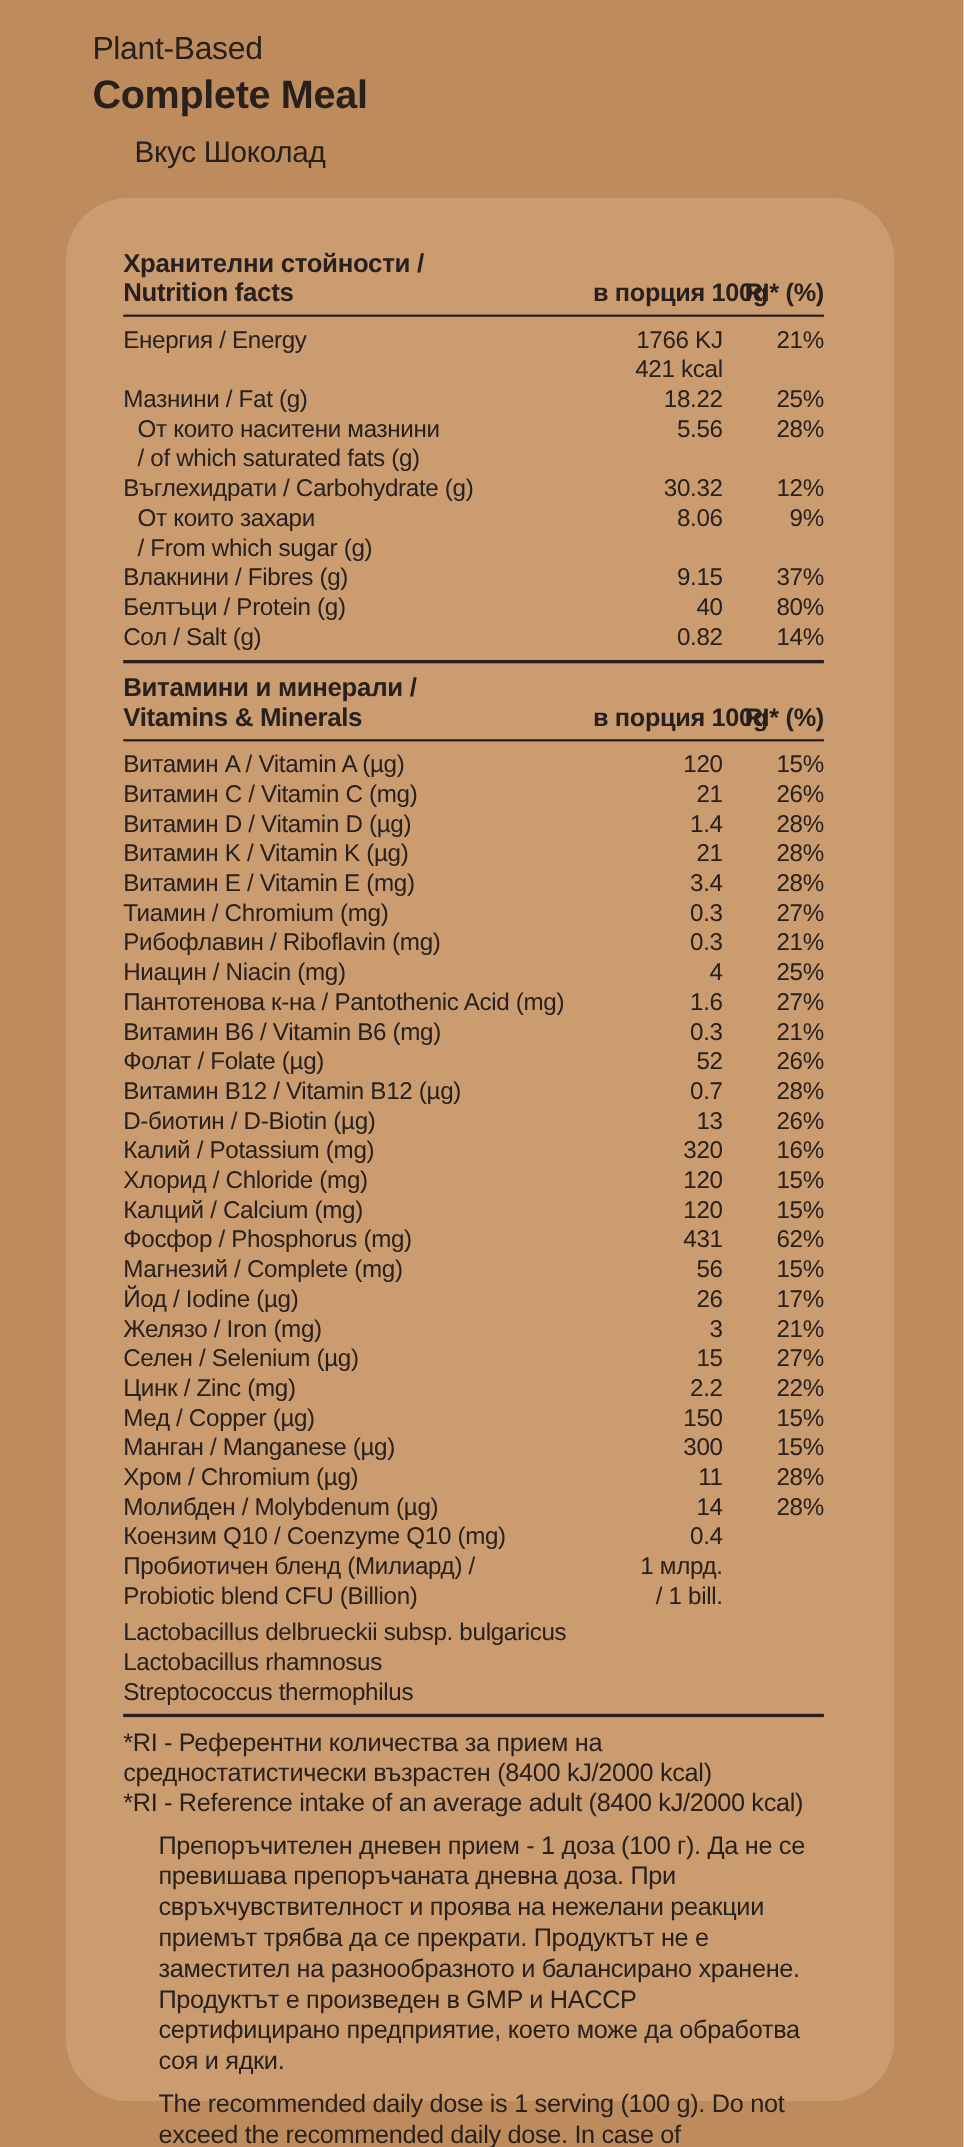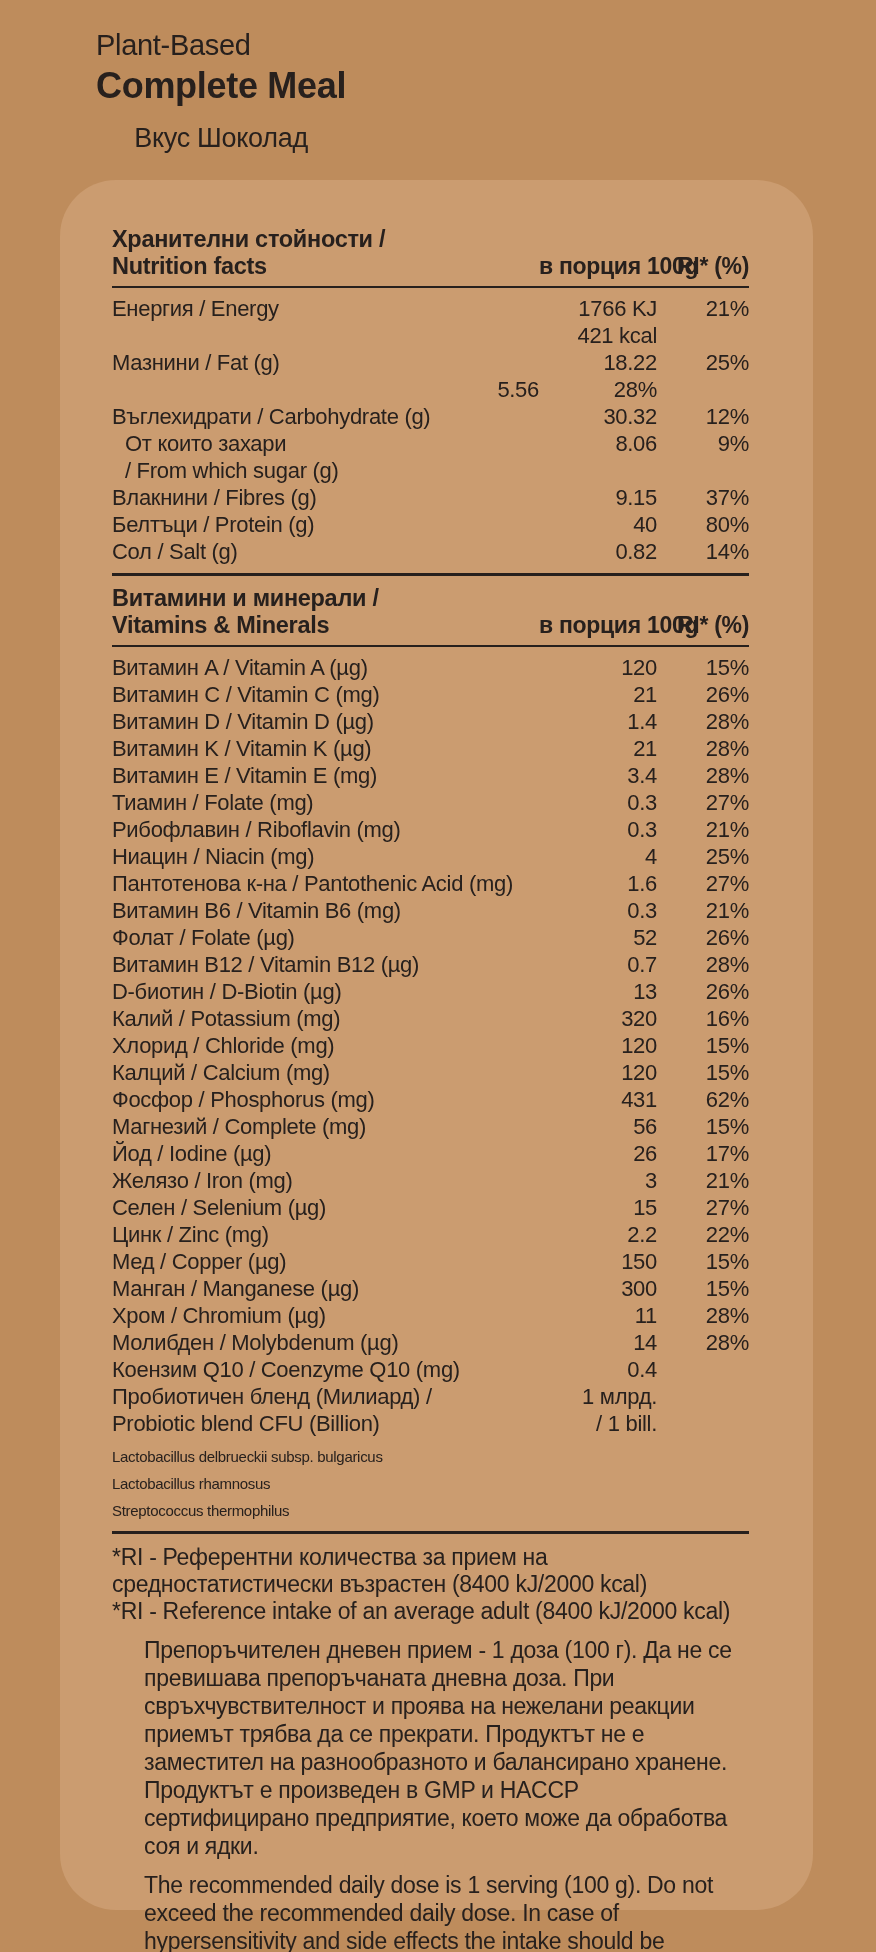--- a/index.html
+++ b/index.html
@@ -8,21 +8,21 @@
     --ink:#27201d;
   }
   *{margin:0;padding:0;box-sizing:border-box;}
   html,body{background:#fff;}
   body{font-family:"Liberation Sans", sans-serif;color:var(--ink);}
   .screen{
     position:relative;width:876px;height:1952px;
     background:var(--bg-outer);overflow:hidden;
     letter-spacing:-0.3px;
   }
-  .brand{position:absolute;left:96px;top:26px;}
+  .brand{position:absolute;left:84px;top:26px;}
   .brand-line1{font-size:29px;line-height:38px;font-weight:400;}
   .brand-line2{font-size:36px;line-height:44px;font-weight:700;}
   .flavor{font-size:27px;line-height:34px;margin-top:13px;text-align:center;}
   .panel{
     position:absolute;left:60px;top:180px;width:753px;height:1730px;
     background:var(--bg-panel);border-radius:56px;
     padding:46px 64px 0 52px;
   }
   section{display:block;}
   .sec-head{
@@ -37,21 +37,21 @@
   .rule.thick{border-top-width:3.5px;margin-top:2px;}
   .rows{padding:7px 0 6px;}
   .row{
     display:grid;grid-template-columns:1fr 118px 92px;
     font-size:22px;line-height:27px;align-items:start;
   }
   .row .lbl{white-space:pre-line;}
   .row.indent .lbl{padding-left:13px;}
   .row .val,.row .pct{text-align:right;white-space:pre-line;}
   .species{padding-bottom:5px;}
-  .species-line{font-size:15px;line-height:27px;}
+  .species-line{font-size:22px;line-height:27px;}
   .vit-head{margin-top:9px;}
   .footnotes{padding-top:10px;}
   .fn{font-size:23px;line-height:27px;}
   .fn.para{margin-top:11px;line-height:28px;margin-left:32px;}
 </style>
 </head>
 <body>
 
 <div class="screen">
 
@@ -78,20 +78,22 @@
             <div class="val">1766 KJ
 421 kcal</div>
             <div class="pct">21%</div>
           </div>
           <div class="row">
             <div class="lbl">Мазнини / Fat (g)</div>
             <div class="val">18.22</div>
             <div class="pct">25%</div>
           </div>
           <div class="row indent">
+            <div class="lbl">От които наситени мазнини
+/ of which saturated fats (g)</div>
             <div class="val">5.56</div>
             <div class="pct">28%</div>
           </div>
           <div class="row">
             <div class="lbl">Въглехидрати / Carbohydrate (g)</div>
             <div class="val">30.32</div>
             <div class="pct">12%</div>
           </div>
           <div class="row indent">
             <div class="lbl">От които захари
@@ -147,21 +149,21 @@
             <div class="lbl">Витамин K / Vitamin K (µg)</div>
             <div class="val">21</div>
             <div class="pct">28%</div>
           </div>
           <div class="row">
             <div class="lbl">Витамин E / Vitamin E (mg)</div>
             <div class="val">3.4</div>
             <div class="pct">28%</div>
           </div>
           <div class="row">
-            <div class="lbl">Тиамин / Folate (mg)</div>
+            <div class="lbl">Тиамин / Chromium (mg)</div>
             <div class="val">0.3</div>
             <div class="pct">27%</div>
           </div>
           <div class="row">
             <div class="lbl">Рибофлавин / Riboflavin (mg)</div>
             <div class="val">0.3</div>
             <div class="pct">21%</div>
           </div>
           <div class="row">
             <div class="lbl">Ниацин / Niacin (mg)</div>

